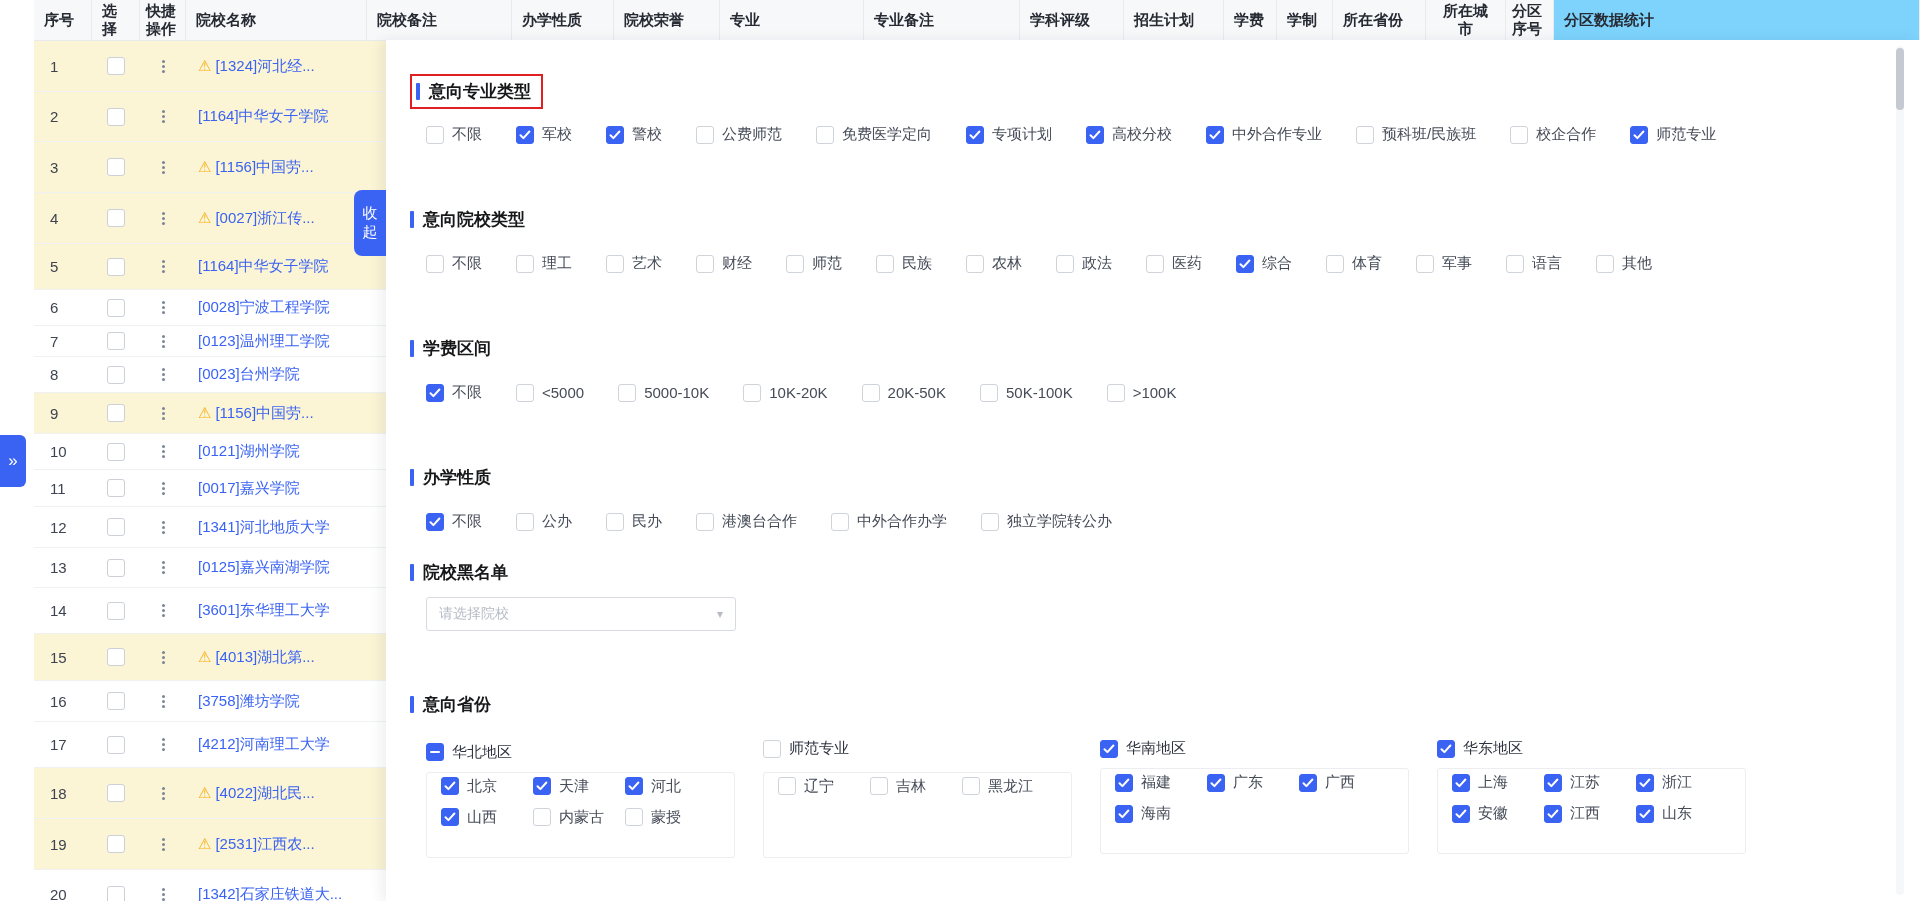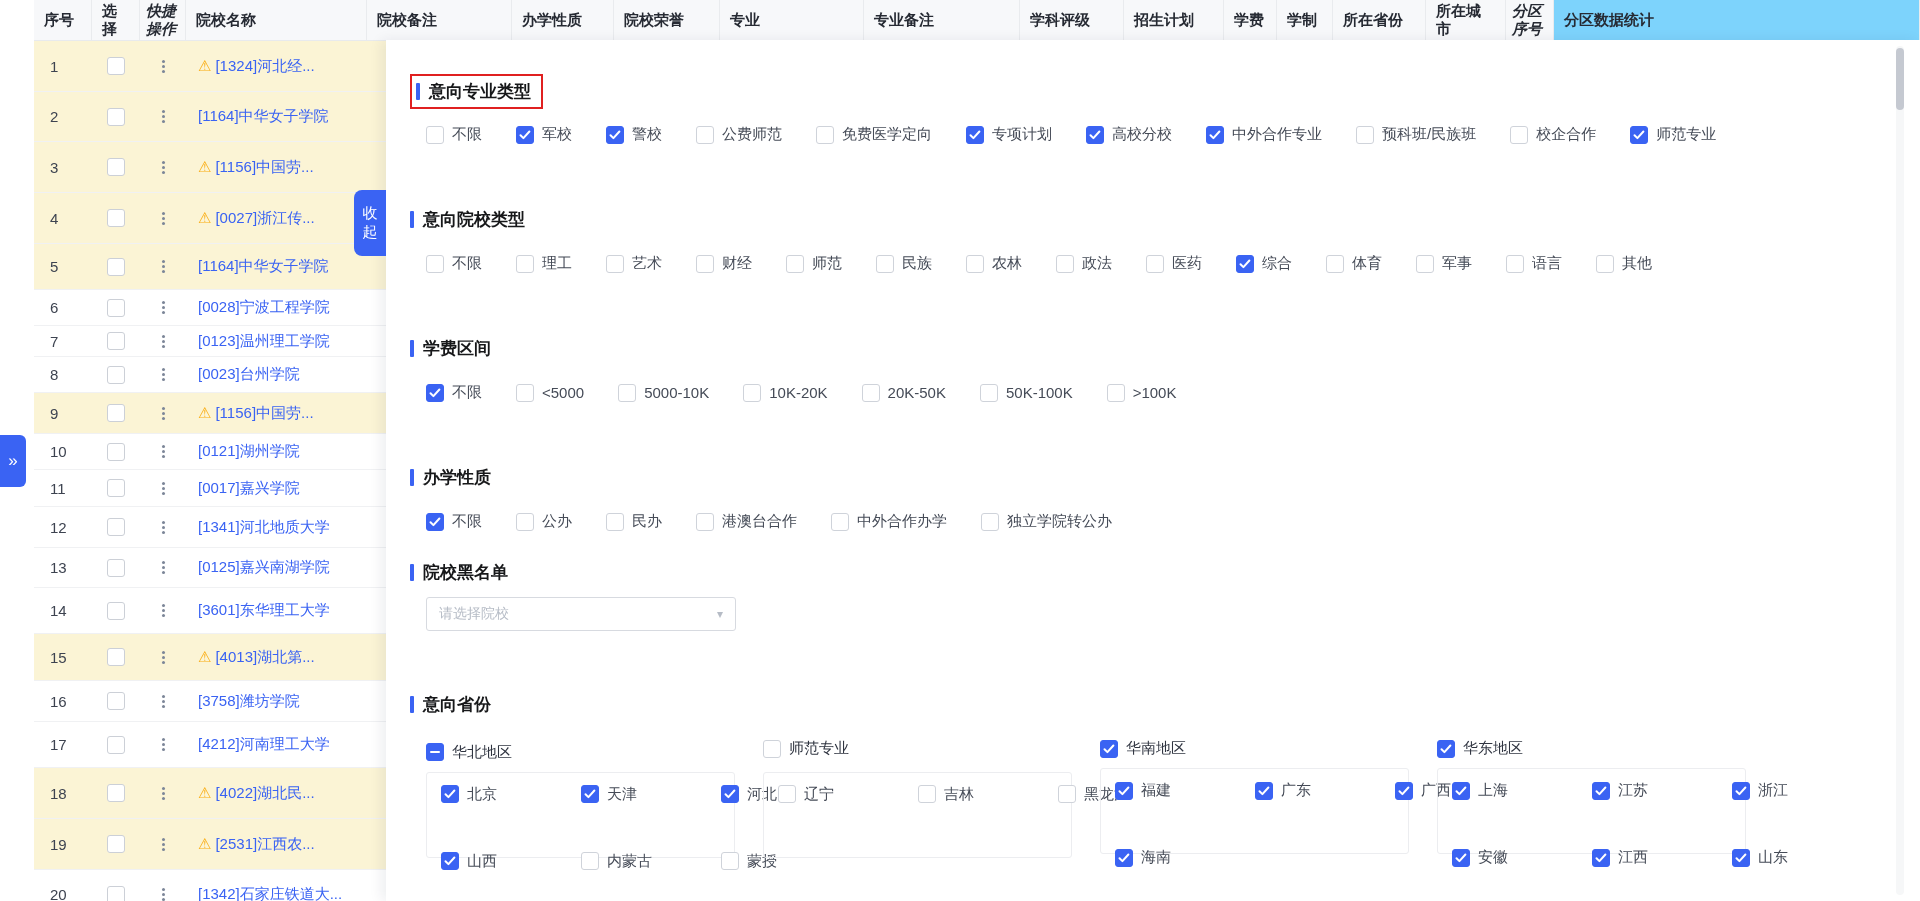--- a/index.html
+++ b/index.html
@@ -5,21 +5,21 @@
   html,body{margin:0;padding:0;background:#fff;}
   body{width:1920px;height:901px;overflow:hidden;font-family:"Liberation Sans","DejaVu Sans",sans-serif;
        -webkit-font-smoothing:antialiased;}
   .app{position:relative;width:1920px;height:901px;overflow:hidden;background:#fff;}
 
   
   .table-area{position:absolute;left:34px;top:0;right:0;bottom:0;}
   .thead{display:flex;height:40px;background:#f7f8fa;border-bottom:1px solid #e8eaed;}
   .th{box-sizing:border-box;display:flex;align-items:center;padding:0 10px;font-size:15px;font-weight:600;
       color:#262a33;line-height:1.2;border-right:1px solid #e9ebee;overflow:hidden;}
-  .th.narrow{padding:0 6px;font-style:italic;}
+  .th.narrow{padding:0 6px;}
   .th.last{background:#7dd3fc;}
   .trow{display:flex;align-items:center;border-bottom:1px solid #f0f1f3;background:#fff;box-sizing:border-box;}
   .trow.hl{background:var(--yellow,#fbf4d5);}
   .td{box-sizing:border-box;flex:0 0 auto;}
   .td-seq{width:58px;padding-left:16px;font-size:15px;color:#3d4350;}
   .td-sel{width:48px;display:flex;justify-content:center;}
   .td-act{width:46px;display:flex;justify-content:center;}
   .td-name{width:181px;padding-left:12px;display:flex;align-items:center;overflow:hidden;white-space:nowrap;}
   .rcb{width:18px;height:18px;box-sizing:border-box;background:#fff;border:1px solid #ccd0d7;border-radius:3px;display:inline-block;cursor:pointer;}
   .dots{width:3px;height:3px;border-radius:50%;background:#7c8698;box-shadow:0 -5px 0 #7c8698,0 5px 0 #7c8698;display:inline-block;cursor:pointer;}
@@ -64,21 +64,21 @@
       border-radius:3px;display:flex;align-items:center;justify-content:space-between;padding:0 12px;
       cursor:pointer;background:#fff;}
   .select .ph{font-size:14px;color:#b6bcc6;}
   .select .caret{font-size:12px;color:#b6bcc6;}
 
   .sec-prov{margin-top:62px;}
   .regions{margin:22px 0 0 16px;display:grid;grid-template-columns:repeat(4,309px);column-gap:28px;row-gap:46px;}
   .region{min-width:0;}
   .region-head .lbl{color:#2f3440;}
   .prov-box{margin-top:10px;box-sizing:border-box;height:86px;border:1px solid #ecedf0;border-radius:3px;
-      padding:12px 14px;display:grid;grid-template-columns:repeat(3,92px);row-gap:12px;align-content:start;gap:48px;}
+      padding:4px 14px;display:grid;grid-template-columns:repeat(3,92px);row-gap:12px;align-content:start;}
 
   .scrollbar{position:absolute;top:6px;bottom:6px;right:16px;width:8px;border-radius:4px;background:#f6f7f8;}
   .scroll-thumb{position:absolute;top:2px;left:0;width:8px;height:62px;border-radius:4px;background:#c5c9d1;cursor:pointer;}
 </style>
 </head>
 <body>
 
 <div class="app">
 
   <div class="table-area">
@@ -90,21 +90,21 @@
         <div class="th" style="width: 145px;">院校备注</div>
         <div class="th" style="width: 102px;">办学性质</div>
         <div class="th" style="width: 106px;">院校荣誉</div>
         <div class="th" style="width: 144px;">专业</div>
         <div class="th" style="width: 156px;">专业备注</div>
         <div class="th" style="width: 104px;">学科评级</div>
         <div class="th" style="width: 100px;">招生计划</div>
         <div class="th" style="width: 53px;">学费</div>
         <div class="th" style="width: 56px;">学制</div>
         <div class="th" style="width: 93px;">所在省份</div>
-        <div class="th" style="width: 80px;">所在城市</div>
+        <div class="th" style="width: 80px; text-align: center;">所在城市</div>
         <div class="th narrow" style="width: 48px;">分区序号</div>
         <div class="th last" style="width: 366px;">分区数据统计</div>
       </div>
     <div class="tbody" id="tbody">
         <div class="trow hl" style="height: 51px;">
           <div class="td td-seq">1</div>
           <div class="td td-sel">
             <span class="rcb"></span>
           </div>
           <div class="td td-act">

